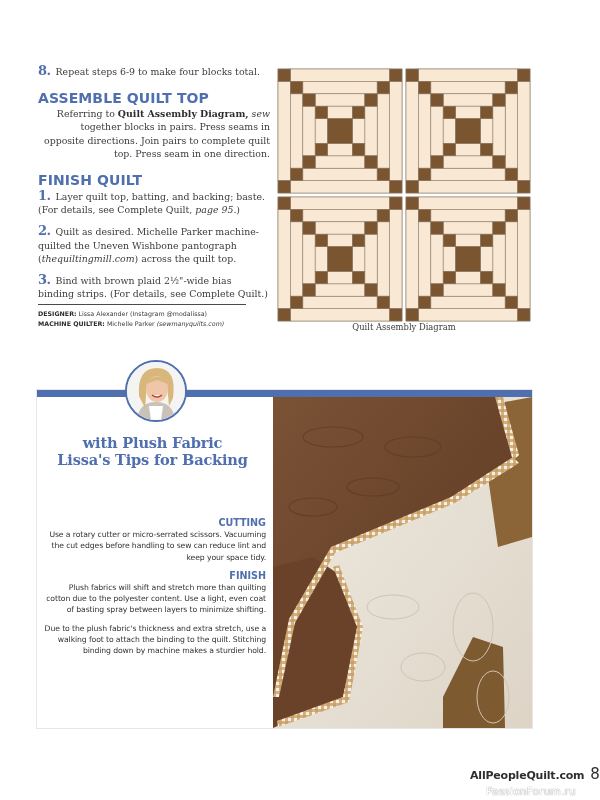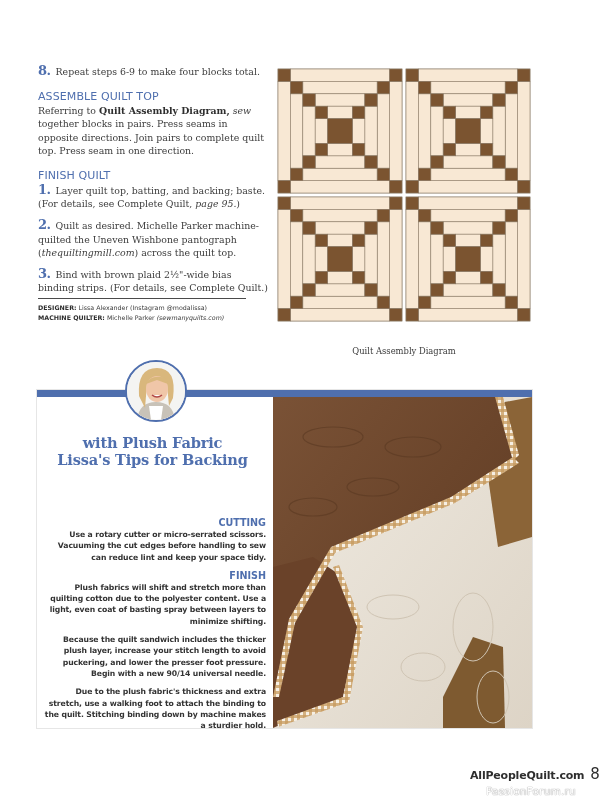--- a/index.html
+++ b/index.html
@@ -8,47 +8,47 @@
     background:#ffffff;
     font-family:"DejaVu Serif", serif;
     color:#3a3a3a;
   }
   .abs { position:absolute; }
 
   
   #instructions { left:38px; top:64px; width:232px; }
   .step { font-family:"DejaVu Serif", serif; font-size:9.4px; line-height:13.2px; color:#3c3c3c; margin:0 0 8px 0; }
   .step-num { font-family:"DejaVu Serif", serif; font-weight:bold; color:#4f6fae; font-size:13px; letter-spacing:-0.5px; margin-right:2px; }
-  .section-head { font-family:"DejaVu Sans", sans-serif; font-weight:normal; color:#4f6fae; font-size:11px; letter-spacing:0.1px; margin:12px 0 1px 0; }
-  .body { font-size:9.4px; line-height:13.2px; color:#3c3c3c; margin:0; }
+  .section-head { font-family:"DejaVu Sans", sans-serif; font-weight:bold; color:#4f6fae; font-size:14px; letter-spacing:0.1px; margin:12px 0 1px 0; }
+  .body { font-size:9.4px; line-height:13.2px; color:#3c3c3c; margin:0;text-align:right; }
   b.strong { font-weight:bold; color:#2e2e2e; }
   i.em { font-style:italic; }
   .rule { width:208px; height:1px; background:#4a4a4a; margin:4px 0 4px 0; }
   .credit { font-family:"DejaVu Sans", sans-serif; font-size:6.3px; line-height:9.2px; color:#3a3a3a; }
   .credit .lab { font-weight:bold; color:#2d2d2d; }
   .credit .it { font-style:italic; }
 
   
   #diagram { left:276px; top:67px; width:256px; height:256px; }
   #diagram svg { display:block; }
   #diagram-caption { left:276px; top:322px; width:256px; text-align:center;
-    font-family:"DejaVu Serif", serif; font-size:8.4px; color:#3a3a3a;margin-top:24px; }
+    font-family:"DejaVu Serif", serif; font-size:8.4px; color:#3a3a3a; }
 
   
   #tips-panel { left:37px; top:390px; width:495px; height:338px; background:#ffffff;
      box-shadow: 0 0 0 1px #e6e6e6; }
   #tips-bar { left:37px; top:390px; width:495px; height:7px; background:#4f6fae; }
   #avatar { left:125px; top:360px; width:58px; height:58px; border-radius:50%;
      border:2px solid #4f6fae; background:#f2f2f2; overflow:hidden; }
   #tips-title { left:40px; top:434px; width:225px; text-align:center;
      font-family:"DejaVu Serif", serif; font-weight:bold; color:#4f6fae;
      font-size:14.6px; line-height:17px; letter-spacing:-0.2px; }
   #tips-list { left:44px; top:485px; width:222px; text-align:right;margin-top:32px; }
   .tip-head { font-family:"DejaVu Sans", sans-serif; font-weight:bold; color:#4f6fae; font-size:9.6px; line-height:12px; }
-  .tip-body { font-family:"DejaVu Sans", sans-serif; font-weight:bold; color:#333333; font-size:7.7px; line-height:11.3px; margin-bottom:7px; letter-spacing:-0.1px; }
+  .tip-body { font-family:"DejaVu Sans", sans-serif; font-weight:normal; color:#333333; font-size:7.7px; line-height:11.3px; margin-bottom:7px; letter-spacing:-0.1px; }
 
   #photo { left:273px; top:397px; width:259px; height:331px; overflow:hidden; background:#e9e1d6; }
 
   
   #folio { left:470px; top:764px; font-family:"DejaVu Sans", sans-serif; }
   #folio-site { font-size:11px; font-weight:bold; color:#2e2e2e; letter-spacing:-0.2px; }
   #folio-page { font-size:15px; color:#2e2e2e; margin-left:6px; }
   #watermark { left:486px; top:785px; font-family:"DejaVu Sans", sans-serif; font-size:10.5px; color:#ffffff;
      text-shadow: 0 0 1px #9a9a9a, 0 0 1px #9a9a9a; letter-spacing:0.2px; }
 </style>
@@ -294,21 +294,20 @@
 <div id="tips-list" class="abs">
   <div>
     <div class="tip-head">CUTTING</div>
     <div class="tip-body">Use a rotary cutter or micro-serrated scissors. Vacuuming the cut edges before handling to sew can reduce lint and keep your space tidy.</div>
   </div>
   <div>
     <div class="tip-head">FINISH</div>
     <div class="tip-body">Plush fabrics will shift and stretch more than quilting cotton due to the polyester content. Use a light, even coat of basting spray between layers to minimize shifting.</div>
   </div>
   <div>
-    <div class="tip-body">Because the quilt sandwich includes the thicker plush layer, increase your stitch length to avoid puckering, and lower the presser foot pressure. Begin with a new 90/14 universal needle.</div>
   </div>
   <div>
     <div class="tip-body">Due to the plush fabric's thickness and extra stretch, use a walking foot to attach the binding to the quilt. Stitching binding down by machine makes a sturdier hold.</div>
   </div>
 </div>
 
 <div id="folio" class="abs">
   <span id="folio-site">AllPeopleQuilt.com</span><span id="folio-page">85</span>
 </div>
 <div id="watermark" class="abs">PassionForum.ru</div>

